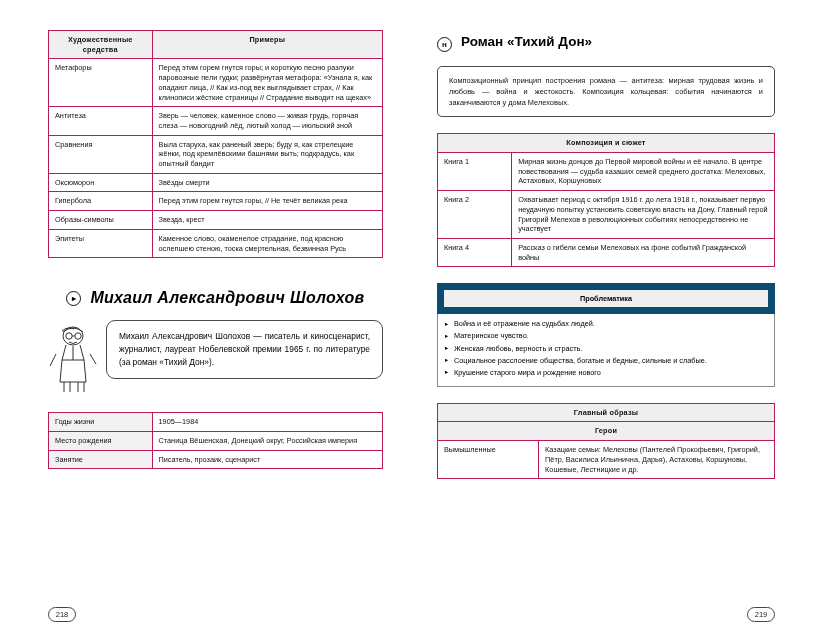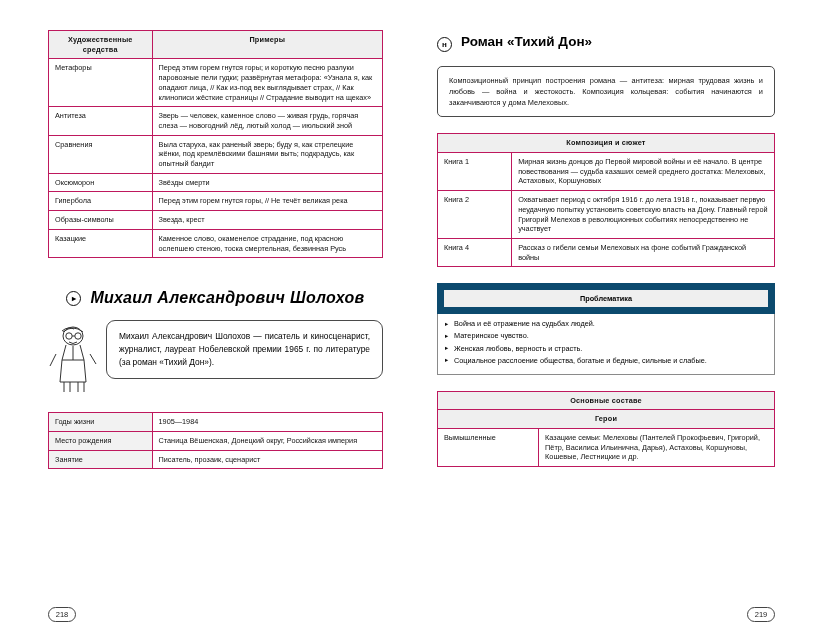--- a/index.html
+++ b/index.html
@@ -194,21 +194,21 @@
       </tr>
       <tr>
         <td>Гипербола</td>
         <td class="just">Перед этим горем гнутся горы, // Не течёт великая река</td>
       </tr>
       <tr>
         <td>Образы-символы</td>
         <td class="just">Звезда, крест</td>
       </tr>
       <tr>
-        <td>Казацкие</td>
+        <td>Эпитеты</td>
         <td class="just">Каменное слово, окаменелое страдание, под красною ослепшею стеною, тоска смертельная, безвинная Русь</td>
       </tr>
     </tbody>
       </table>
 
     <div class="section-head" style="justify-content:center; margin-top:30px;">
       <span class="circ">▸</span>
       <div class="head-title italic" style="text-align:center;">Михаил  Александрович  Шолохов</div>
     </div>
 
@@ -290,30 +290,31 @@
     <div class="spacer16"></div>
 
     <div>
       <div class="box-title">Проблематика</div>
       <div class="bullet-box">
         <ul class="arrows">
           <li>Война и её отражение на судьбах людей.</li>
           <li>Материнское чувство.</li>
           <li>Женская любовь, верность и страсть.</li>
           <li>Социальное расслоение общества, богатые и бедные, сильные и слабые.</li>
+          <li>Крушение старого мира и рождение нового</li>
         </ul>
       </div>
     </div>
 
     <div class="spacer16"></div>
 
     <table class="tbl">
       <tbody>
           <tr>
-        <th colspan="2">Основные составе</th>
+        <th colspan="2">Главный образы</th>
       </tr>
       <tr>
         <th colspan="2">Герои</th>
       </tr>
       <tr>
         <td style="width:30%">Вымышленные</td>
         <td class="just">Казацкие семьи: Мелеховы (Пантелей Прокофьевич, Григорий, Пётр, Василиса Ильинична, Дарья), Астаховы, Коршуновы, Кошевые, Лестницкие и др.</td>
       </tr>
     </tbody>
       </table>

